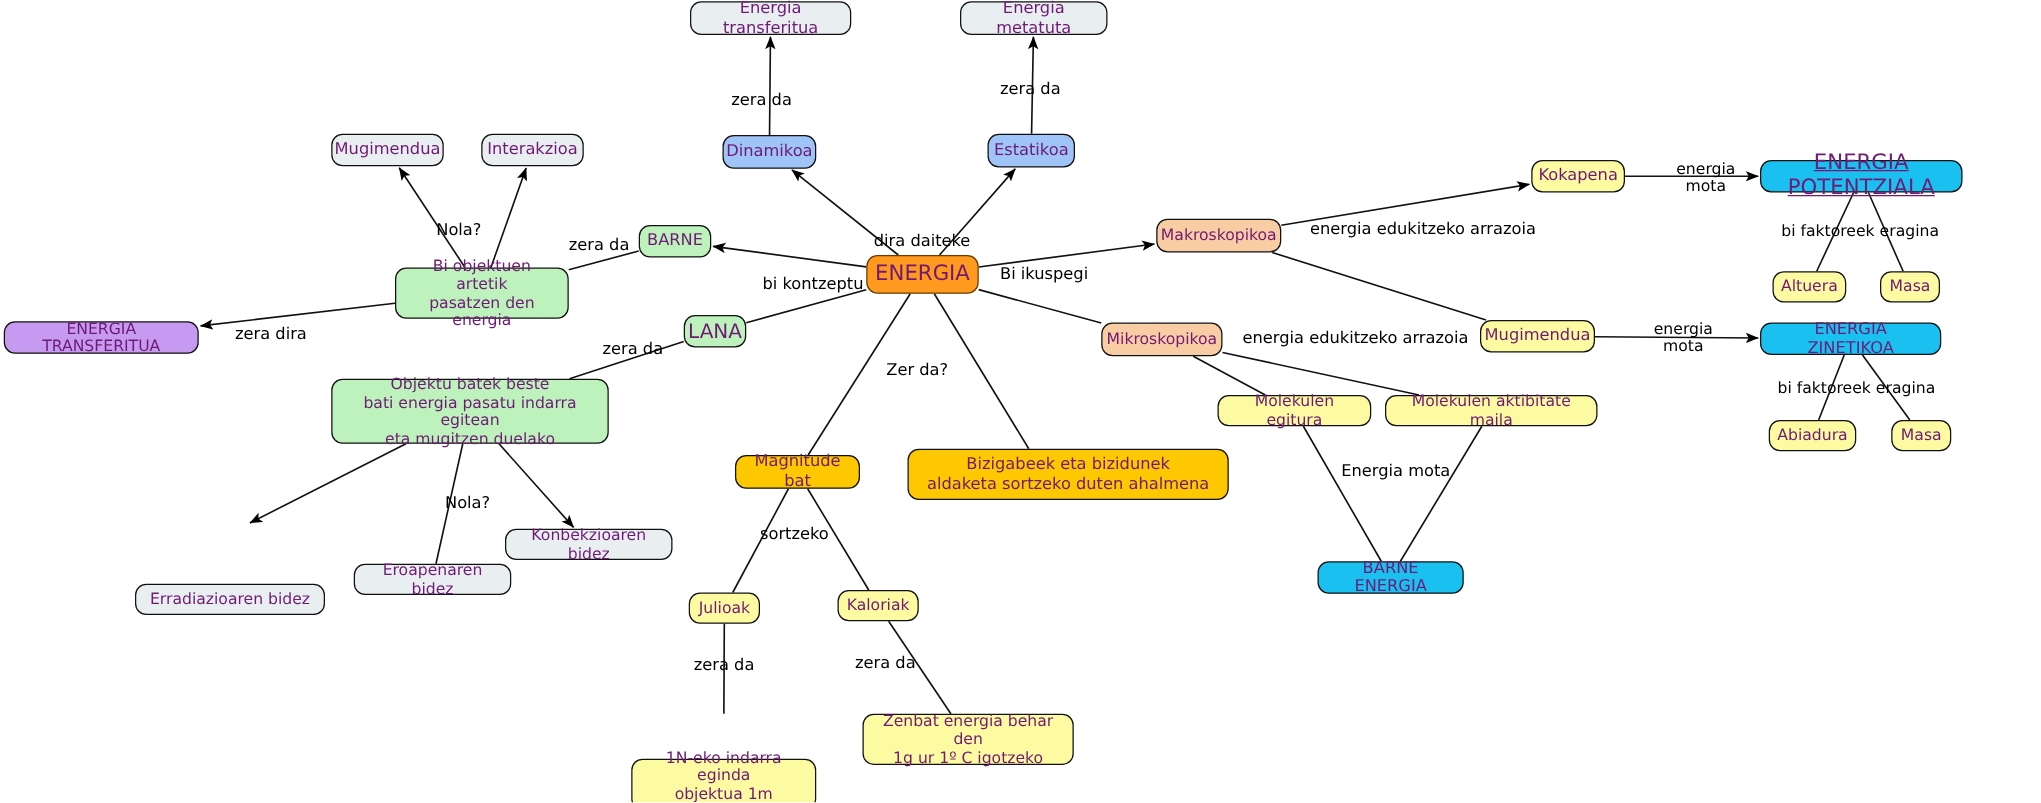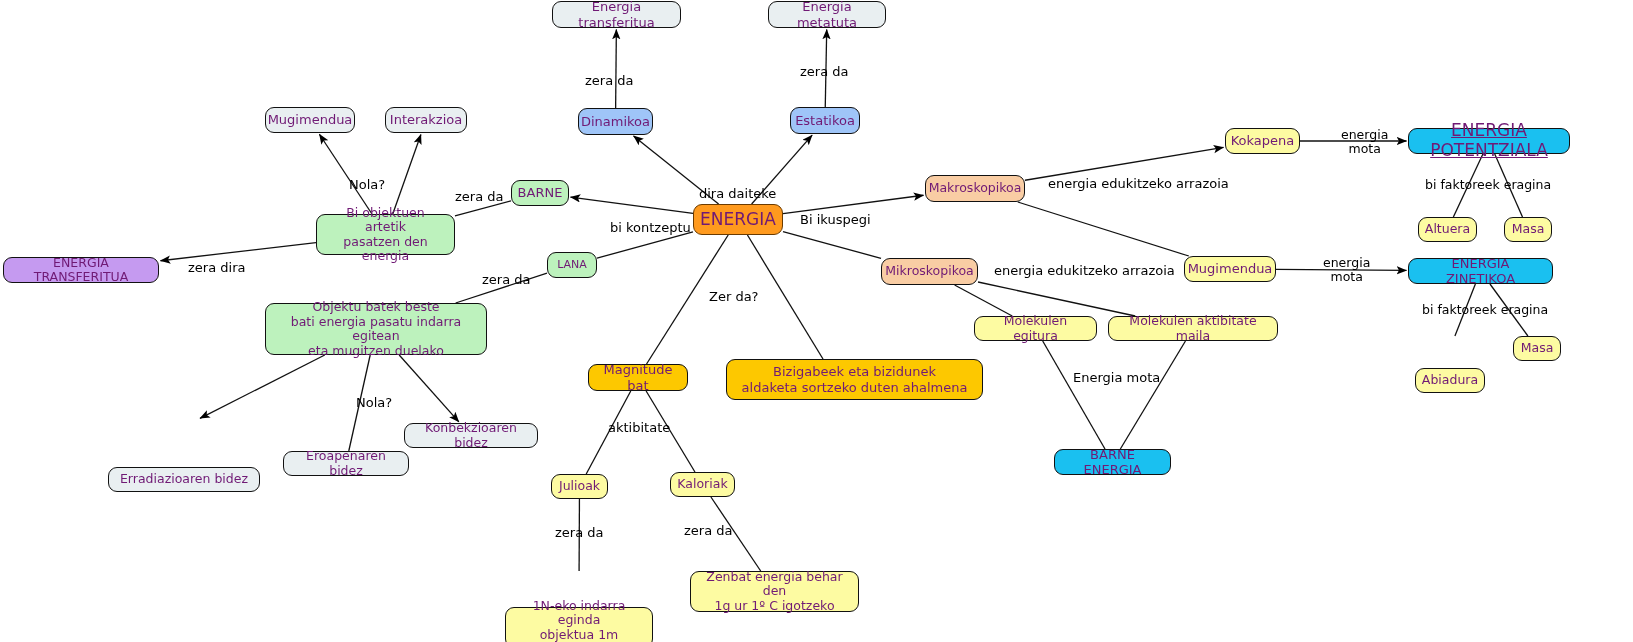--- a/index.html
+++ b/index.html
@@ -108,21 +108,21 @@
       </g>
   </svg>
   <div id="node-layer">
       <div class="node c-plain" style="left: 552px; top: 1px; width: 129px; height: 27px; font-size: 13px;">Energia transferitua</div>
       <div class="node c-plain" style="left: 768px; top: 1px; width: 118px; height: 27px; font-size: 13px;">Energia metatuta</div>
       <div class="node c-plain" style="left: 265px; top: 107px; width: 90px; height: 26px; font-size: 13px;">Mugimendua</div>
       <div class="node c-plain" style="left: 385px; top: 107px; width: 82px; height: 26px; font-size: 13px;">Interakzioa</div>
       <div class="node c-blue" style="left: 578px; top: 108px; width: 75px; height: 27px; font-size: 13px;">Dinamikoa</div>
       <div class="node c-blue" style="left: 790px; top: 107px; width: 70px; height: 27px; font-size: 13px;">Estatikoa</div>
       <div class="node c-green" style="left: 511px; top: 180px; width: 58px; height: 26px; font-size: 13px;">BARNE</div>
-      <div class="node c-green" style="left: 547px; top: 252px; width: 50px; height: 26px; font-size: 11px;">LANA</div>
+      <div class="node c-green" style="left: 547px; top: 252px; width: 50px; height: 26px; font-size: 16px;">LANA</div>
       <div class="node c-energia" style="left: 693px; top: 204px; width: 90px; height: 31px; font-size: 17px;">ENERGIA</div>
       <div class="node c-green" style="left: 316px; top: 214px; width: 139px; height: 41px; font-size: 12.5px;">Bi objektuen artetik
 pasatzen den energia</div>
       <div class="node c-purple" style="left: 3px; top: 257px; width: 156px; height: 26px; font-size: 12.5px;">ENERGIA TRANSFERITUA</div>
       <div class="node c-green" style="left: 265px; top: 303px; width: 222px; height: 52px; font-size: 12.5px;">Objektu batek beste
 bati energia pasatu indarra egitean
 eta mugitzen duelako</div>
       <div class="node c-plain" style="left: 108px; top: 419px; width: 152px; height: 25px; font-size: 12.5px; margin-top: 48px;">Erradiazioaren bidez</div>
       <div class="node c-plain" style="left: 283px; top: 451px; width: 126px; height: 25px; font-size: 12.5px;">Eroapenaren bidez</div>
       <div class="node c-plain" style="left: 404px; top: 423px; width: 134px; height: 25px; font-size: 12.5px;">Konbekzioaren bidez</div>
@@ -139,35 +139,35 @@
       <div class="node c-peach" style="left: 881px; top: 258px; width: 97px; height: 27px; font-size: 12.5px;">Mikroskopikoa</div>
       <div class="node c-yellow" style="left: 974px; top: 316px; width: 123px; height: 25px; font-size: 12.5px;">Molekulen egitura</div>
       <div class="node c-yellow" style="left: 1108px; top: 316px; width: 170px; height: 25px; font-size: 12.5px;">Molekulen aktibitate maila</div>
       <div class="node c-cyan" style="left: 1054px; top: 449px; width: 117px; height: 26px; font-size: 13px;">BARNE ENERGIA</div>
       <div class="node c-yellow" style="left: 1225px; top: 128px; width: 75px; height: 26px; font-size: 13px;">Kokapena</div>
       <div class="node c-yellow" style="left: 1184px; top: 256px; width: 92px; height: 26px; font-size: 13px;">Mugimendua</div>
       <div class="node c-cyan" style="left: 1408px; top: 128px; width: 162px; height: 26px; font-size: 17px; text-decoration: underline;">ENERGIA POTENTZIALA</div>
       <div class="node c-cyan" style="left: 1408px; top: 258px; width: 145px; height: 26px; font-size: 13px;">ENERGIA ZINETIKOA</div>
       <div class="node c-yellow" style="left: 1418px; top: 217px; width: 59px; height: 25px; font-size: 12.5px;">Altuera</div>
       <div class="node c-yellow" style="left: 1504px; top: 217px; width: 48px; height: 25px; font-size: 12.5px;">Masa</div>
-      <div class="node c-yellow" style="left: 1415px; top: 336px; width: 70px; height: 25px; font-size: 12.5px; margin-top: 32px;">Abiadura</div>
+      <div class="node c-yellow" style="left: 1415px; top: 336px; width: 70px; height: 25px; font-size: 12.5px;">Abiadura</div>
       <div class="node c-yellow" style="left: 1513px; top: 336px; width: 48px; height: 25px; font-size: 12.5px;">Masa</div>
     </div>
   <div id="label-layer">
       <div class="lbl" style="left: 585px; top: 74px; font-size: 13px;">zera da</div>
       <div class="lbl" style="left: 800px; top: 65px; font-size: 13px;">zera da</div>
       <div class="lbl" style="left: 699px; top: 187px; font-size: 13px;">dira daiteke</div>
       <div class="lbl" style="left: 349px; top: 178px; font-size: 13px;">Nola?</div>
       <div class="lbl" style="left: 455px; top: 190px; font-size: 13px;">zera da</div>
       <div class="lbl" style="left: 610px; top: 221px; font-size: 13px;">bi kontzeptu</div>
       <div class="lbl" style="left: 188px; top: 261px; font-size: 13px;">zera dira</div>
       <div class="lbl" style="left: 482px; top: 273px; font-size: 13px;">zera da</div>
       <div class="lbl" style="left: 709px; top: 290px; font-size: 13px;">Zer da?</div>
       <div class="lbl" style="left: 356px; top: 396px; font-size: 13px;">Nola?</div>
-      <div class="lbl" style="left: 608px; top: 421px; font-size: 13px;">aktibitate</div>
+      <div class="lbl" style="left: 608px; top: 421px; font-size: 13px;">sortzeko</div>
       <div class="lbl" style="left: 555px; top: 526px; font-size: 13px;">zera da</div>
       <div class="lbl" style="left: 684px; top: 524px; font-size: 13px;">zera da</div>
       <div class="lbl" style="left: 800px; top: 213px; font-size: 13px;">Bi ikuspegi</div>
       <div class="lbl" style="left: 1048px; top: 177px; font-size: 13px;">energia edukitzeko arrazoia</div>
       <div class="lbl" style="left: 994px; top: 264px; font-size: 13px;">energia edukitzeko arrazoia</div>
       <div class="lbl" style="left: 1073px; top: 371px; font-size: 13px;">Energia mota</div>
       <div class="lbl" style="left: 1341px; top: 128px; font-size: 12.5px;">energia
 mota</div>
       <div class="lbl" style="left: 1323px; top: 256px; font-size: 12.5px;">energia
 mota</div>

